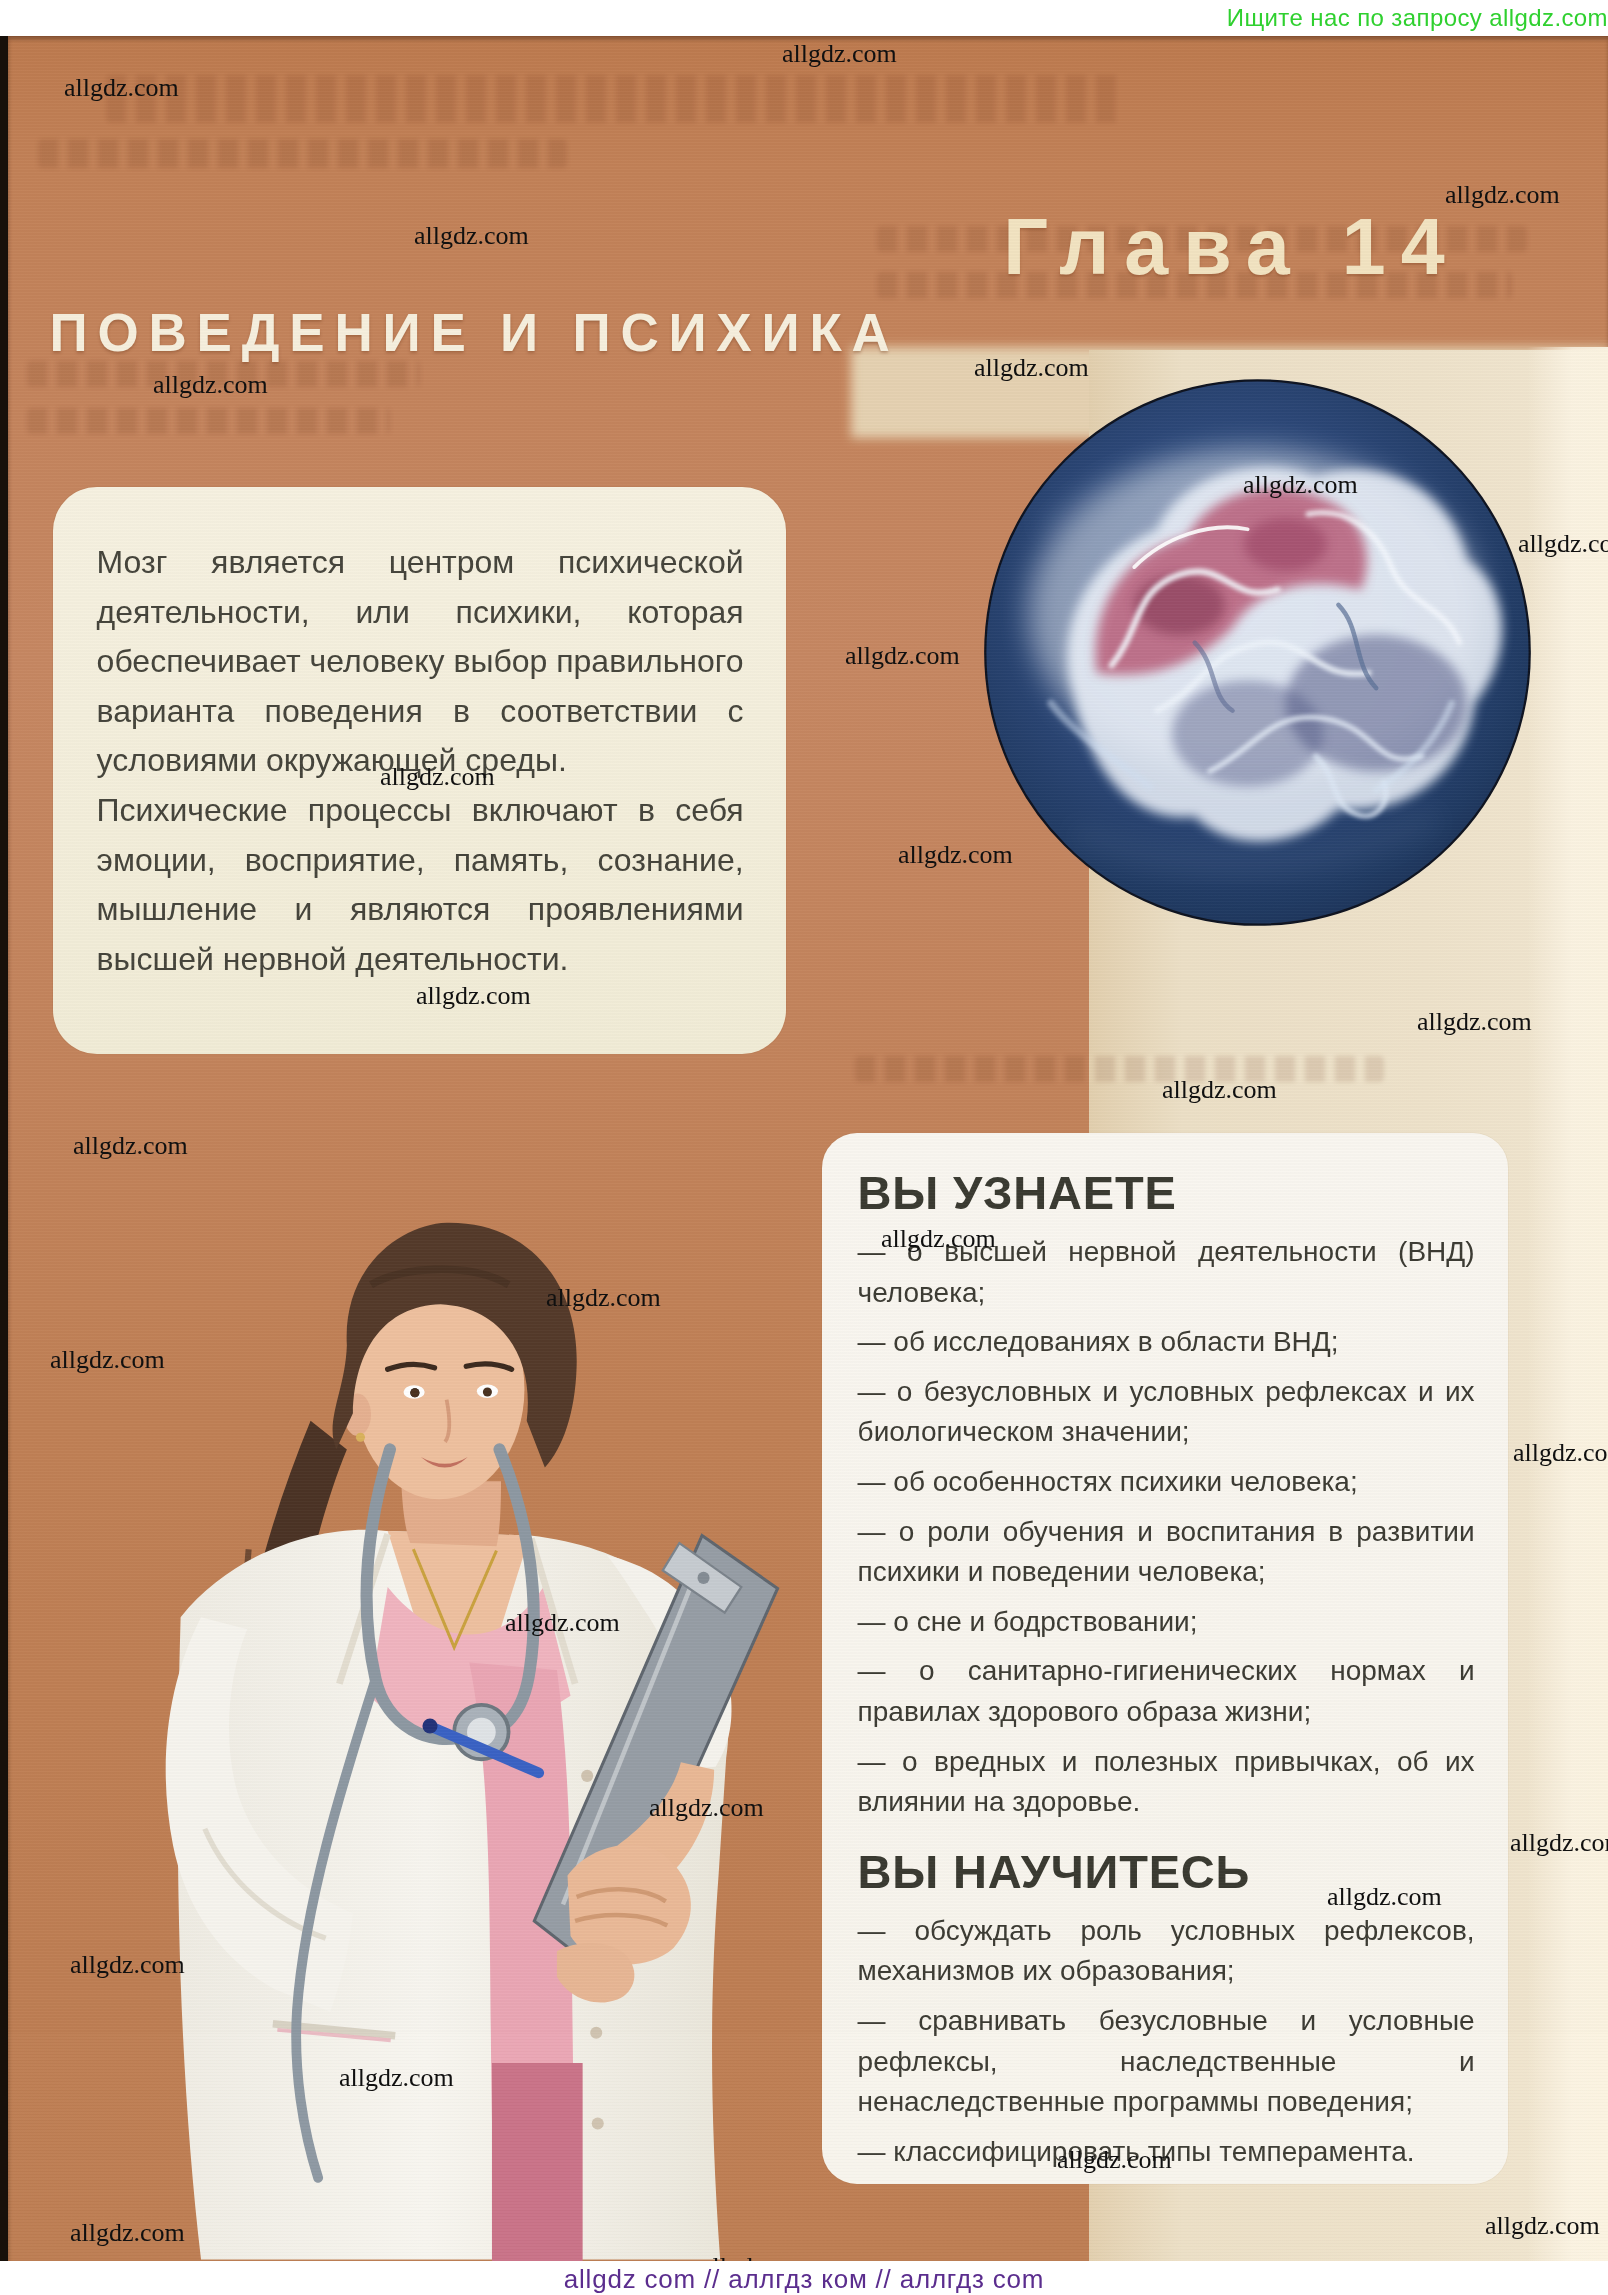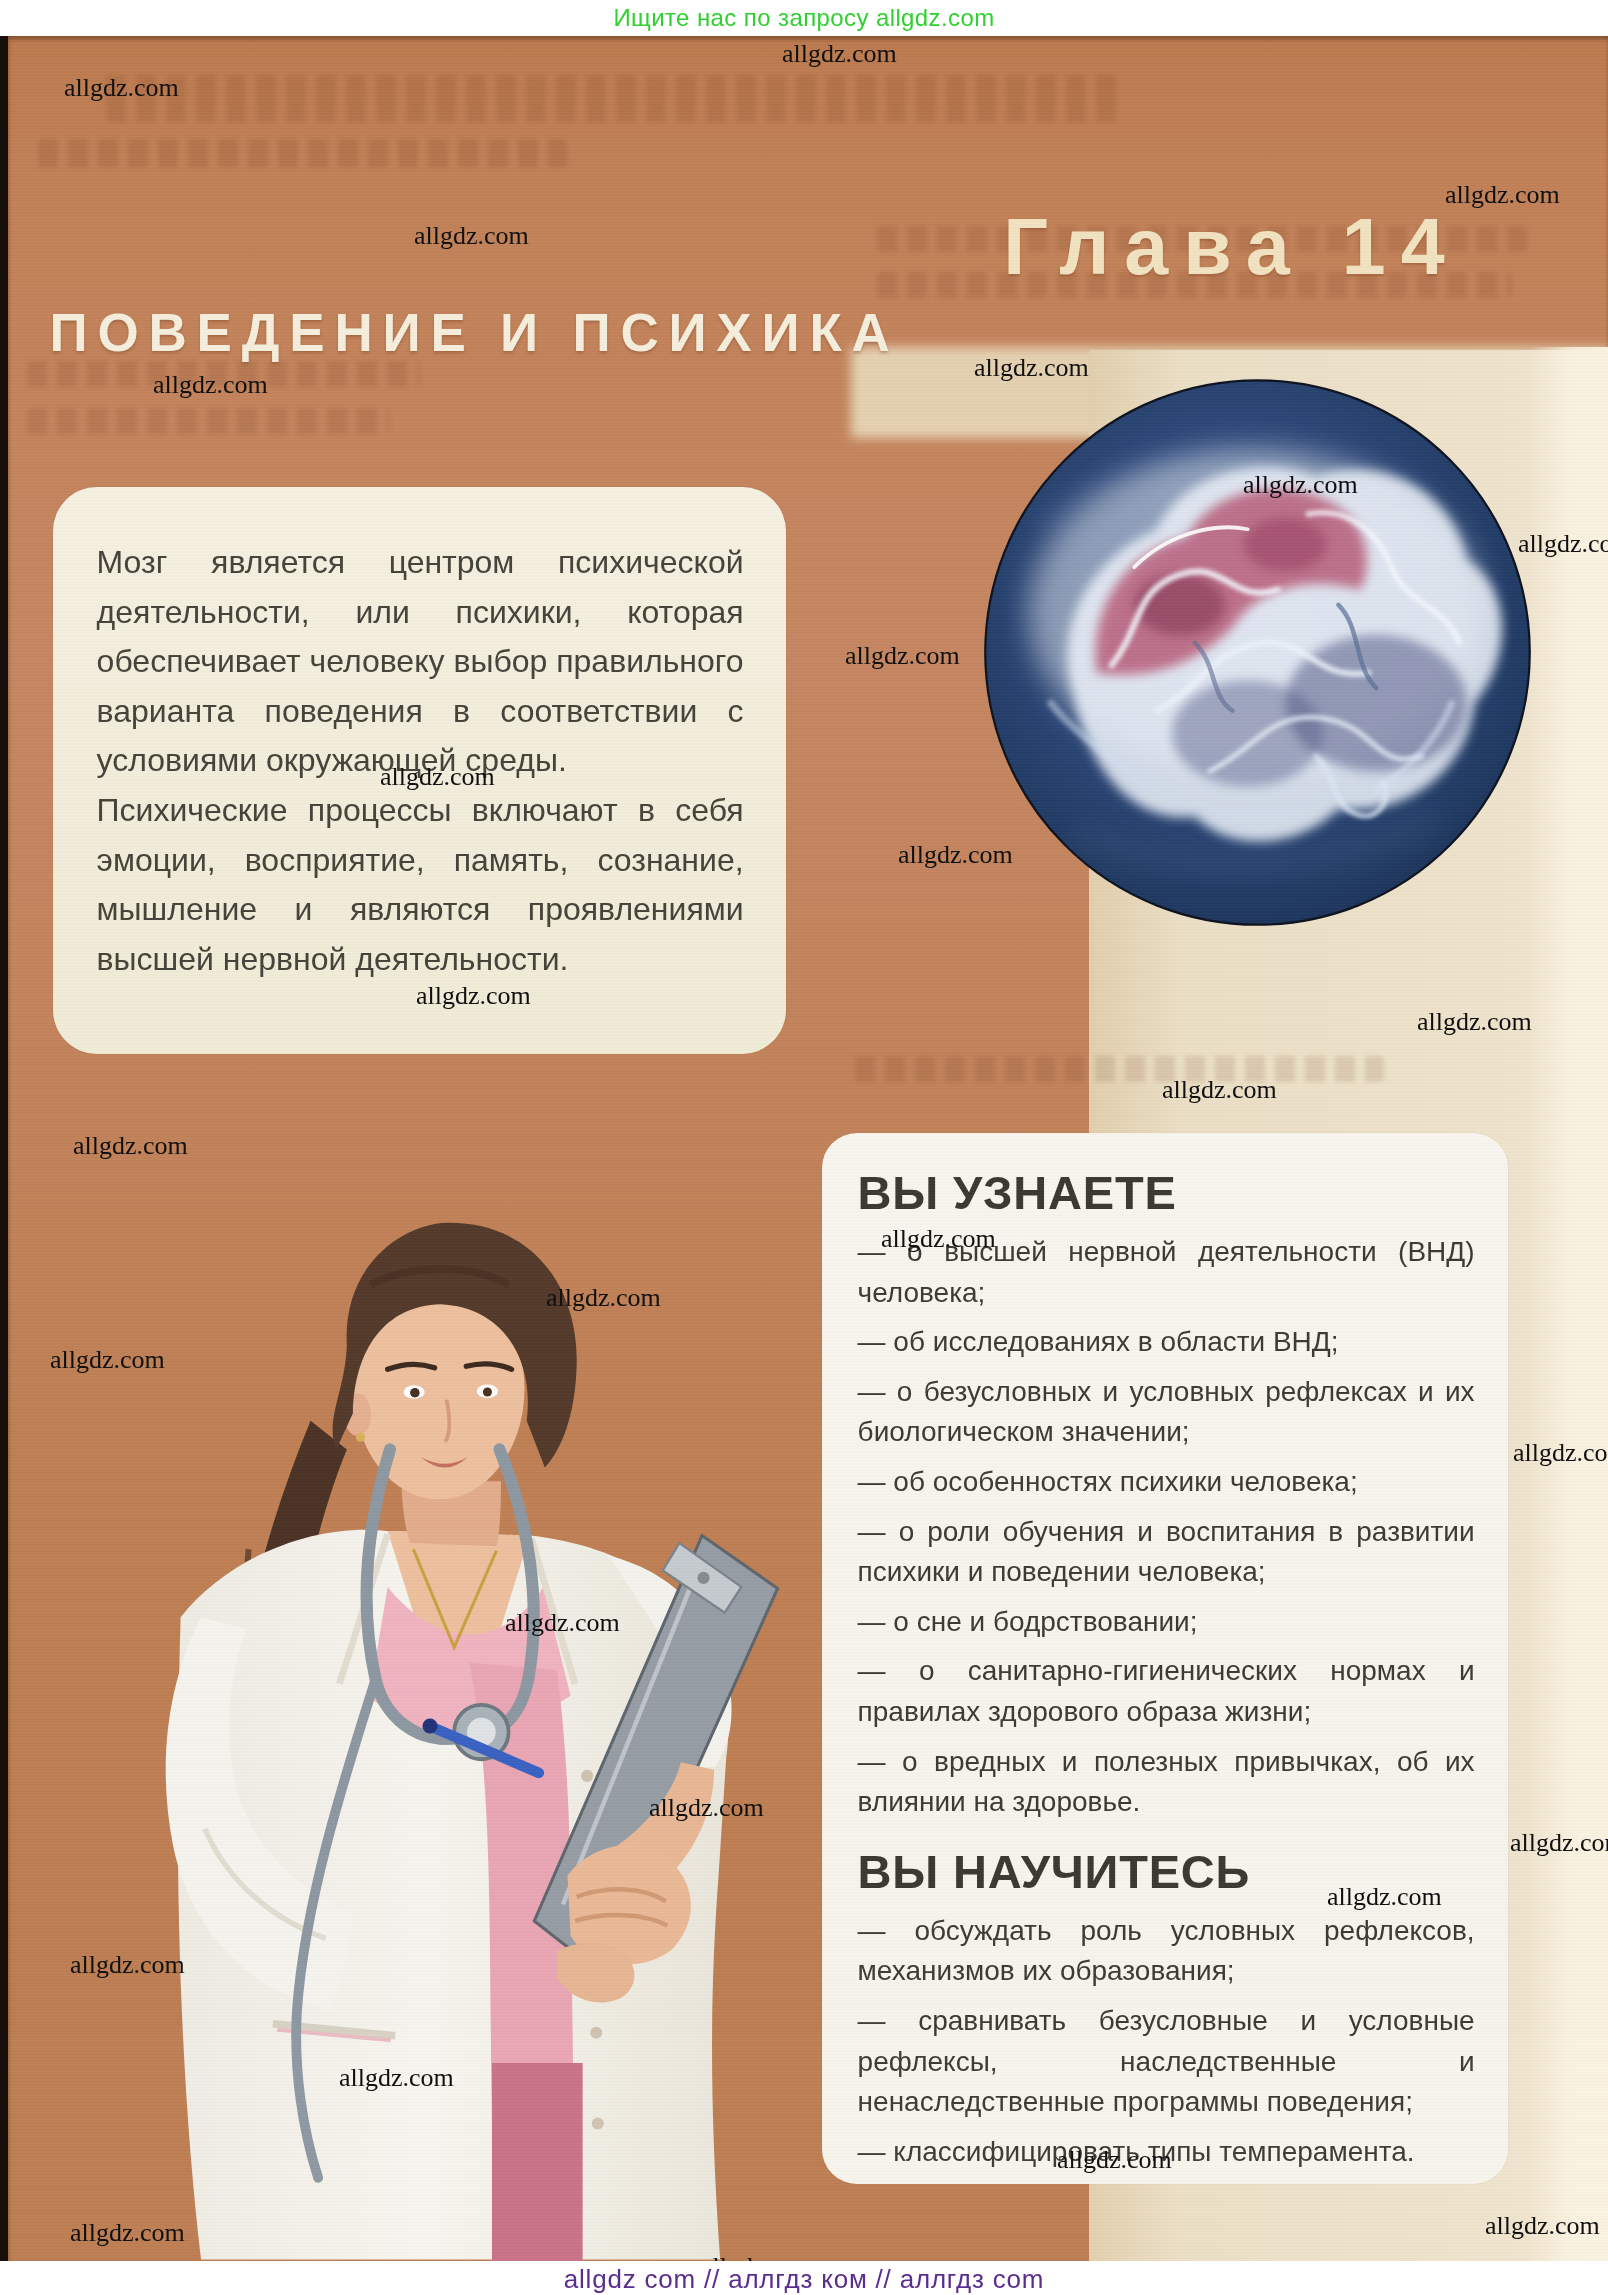--- a/index.html
+++ b/index.html
@@ -3,21 +3,21 @@
 <meta charset="utf-8">
 <style>
   html,body{margin:0;padding:0;}
   body{
     width:1608px;height:2295px;position:relative;overflow:hidden;
     background:#ffffff;font-family:"Liberation Sans",sans-serif;
   }
   
   .top-strip{
     position:absolute;left:0;top:0;width:1608px;height:36px;background:#ffffff;
-    display:flex;align-items:center;justify-content:center;z-index:60;
+    display:flex;align-items:center;justify-content:flex-end;z-index:60;
   }
   .top-strip span{color:#2fd02f;font-size:24px;letter-spacing:0.4px;}
   
   .footer-strip{
     position:absolute;left:0;top:2261px;width:1608px;height:34px;background:#ffffff;
     display:flex;align-items:flex-start;justify-content:center;z-index:60;
   }
   .footer-strip span{color:#5b2d8e;font-size:26px;margin-top:3px;letter-spacing:0.8px;}
   
   .left-edge{position:absolute;left:0;top:36px;width:7.6px;height:2225px;background:#17100a;z-index:5;}

